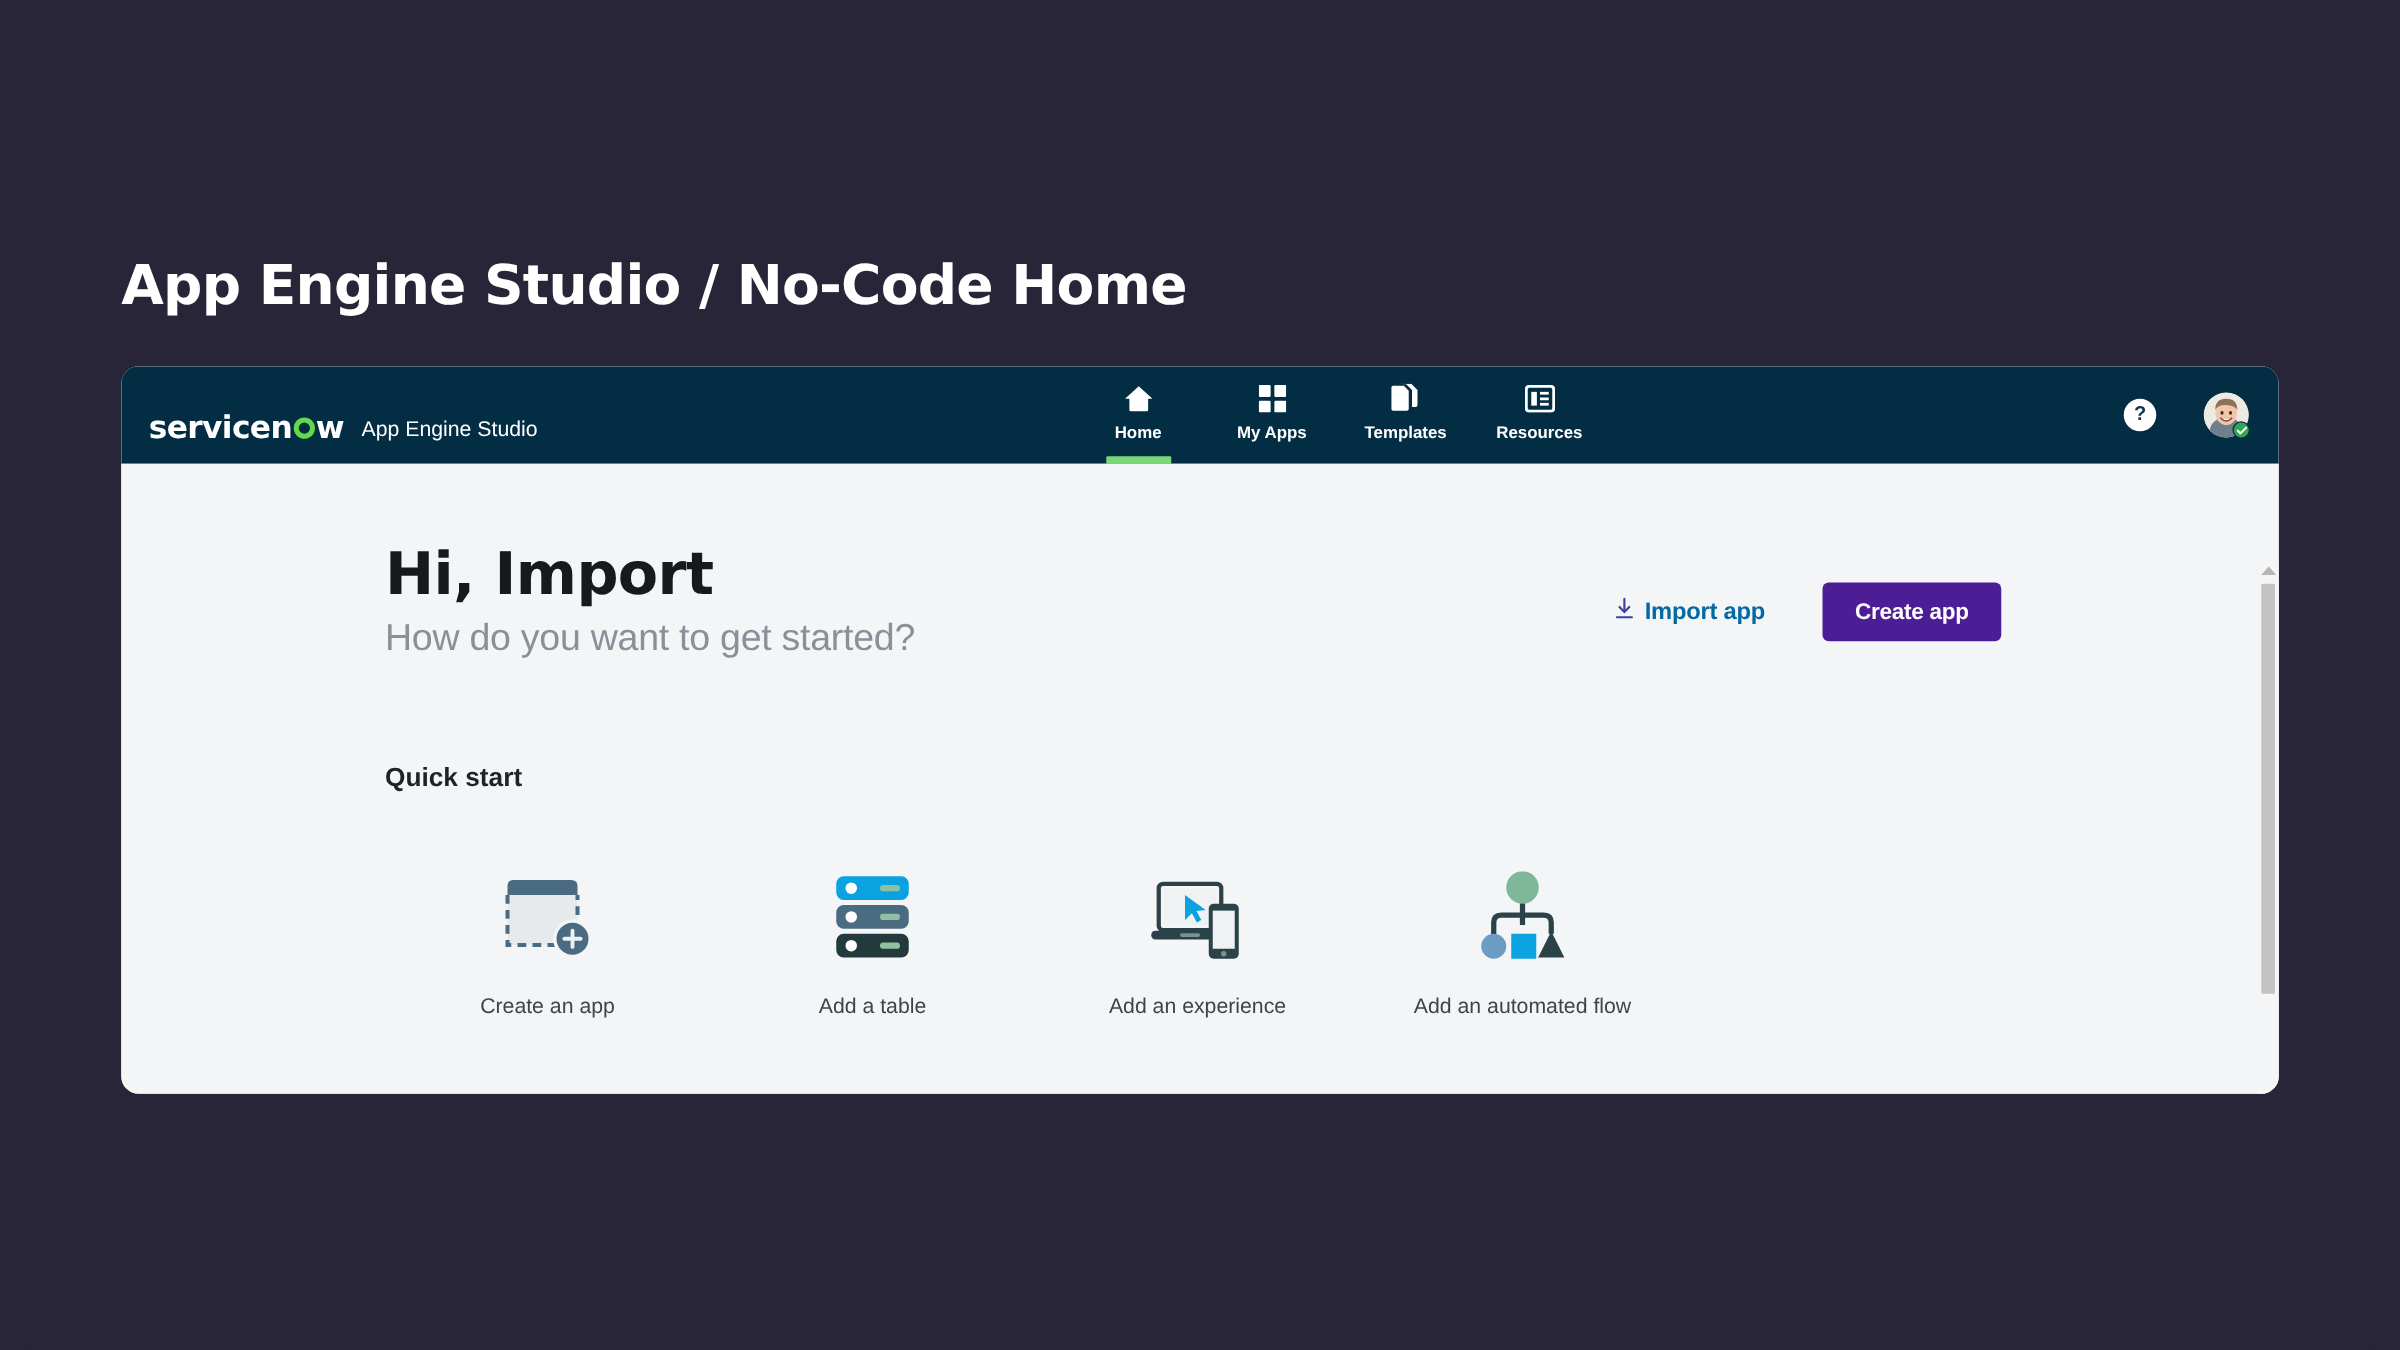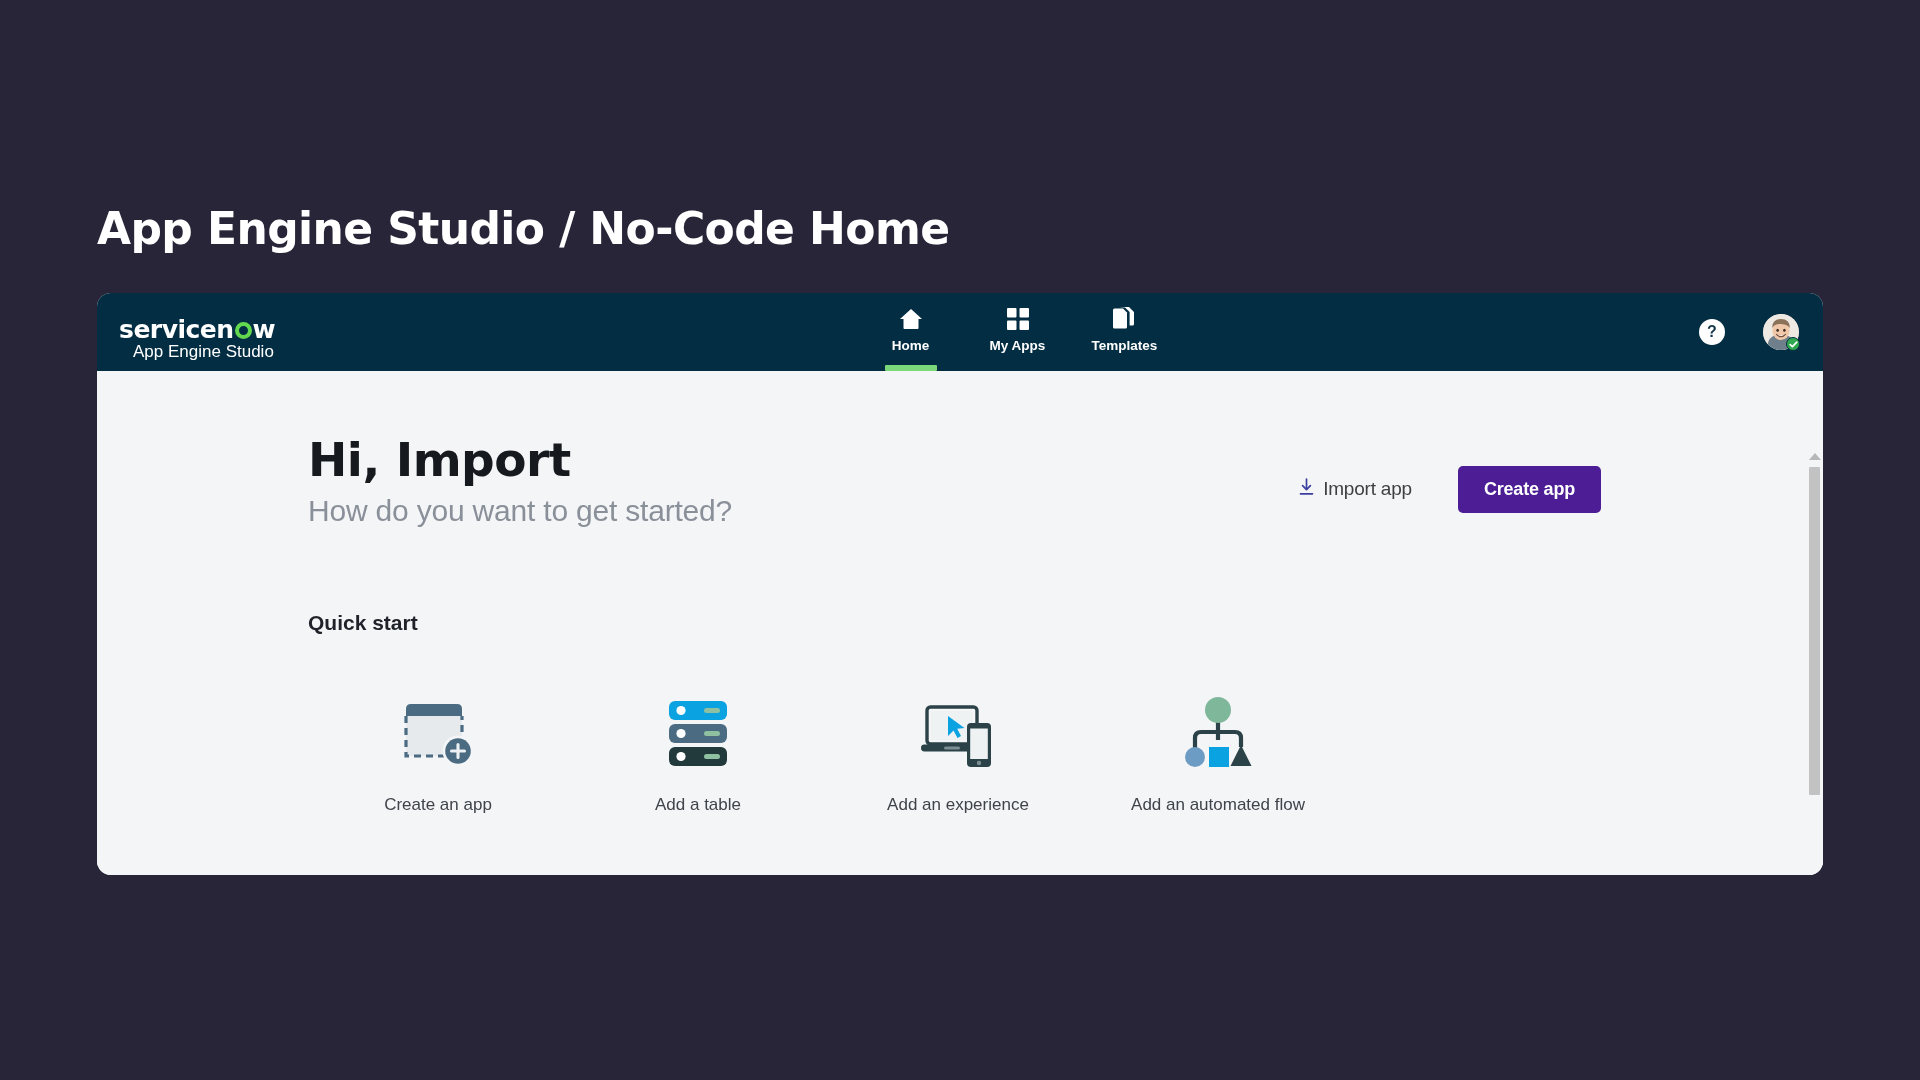--- a/index.html
+++ b/index.html
@@ -25,21 +25,21 @@
     width:1726px; height:582px;
     border-radius:14px; overflow:hidden;
     background:#f4f5f7;
   }
 
   
   .navbar {
     position:relative; height:78px; background:#032d42;
     display:flex; align-items:center;
   }
-  .brand { position:absolute; left:22px; top:24px; display:flex; align-items:flex-start;flex-direction:column; }
+  .brand { position:absolute; left:22px; top:36px; display:flex; align-items:flex-end; }
   .logo-word {
     font-family:"DejaVu Sans", sans-serif;
     font-size:25px; font-weight:bold; color:#ffffff;
     letter-spacing:-0.5px; line-height:1;
     display:flex; align-items:center;
   }
   .logo-o {
     display:inline-block; width:17px; height:17px; border-radius:50%;
     border:4.5px solid #62d84e; margin:0 1px; position:relative; top:1px;
   }
@@ -92,22 +92,22 @@
     font-size:47px; font-weight:bold; color:#16191d; letter-spacing:-0.5px;
     line-height:1.05;
   }
   .greeting p {
     margin-top:10px; font-size:30px; color:#8a9099; font-weight:normal;
     letter-spacing:-0.2px;
   }
 
   .actions { position:absolute; right:222px; top:95px; display:flex; align-items:center; gap:46px; }
   .import-btn {
-    display:flex; gap:9px; cursor:pointer;
-    font-size:19px; font-weight:normal; color:#404040; letter-spacing:-0.2px;
+    display:flex; align-items:center; gap:9px; cursor:pointer;
+    font-size:19px; font-weight:bold; color:#0369a1; letter-spacing:-0.2px;
   }
   .create-btn {
     background:#4c1d95; color:#ffffff; border:none; border-radius:5px;
     padding:13px 26px; font-size:18px; font-weight:bold; cursor:pointer;
     font-family:"Liberation Sans", sans-serif; letter-spacing:-0.2px;
   }
 
   .quick-title {
     position:absolute; left:211px; top:240px;
     font-size:21px; font-weight:bold; color:#1f2329;
@@ -183,20 +183,32 @@
         <div class="nav-item">
           <span class="nav-ico">
             <svg width="23" height="24" viewBox="0 0 23 24">
               <path d="M0 3 Q0 1.5 1.5 1.5 L10 1.5 L14 5.5 L14 20 Q14 21.5 12.5 21.5 L1.5 21.5 Q0 21.5 0 20 Z" fill="#ffffff"></path>
               <path d="M6 0 Q6 0 7.5 0 L16 0 L21 5 L21 17 Q21 18.5 19.5 18.5 L16.6 18.5 L16.6 5 L12 0.4 Z" fill="#ffffff"></path>
             </svg>
           </span>
           <span class="nav-label">Templates</span>
         </div>
 
+        <div class="nav-item">
+          <span class="nav-ico">
+            <svg width="24" height="22" viewBox="0 0 24 22">
+              <rect x="1" y="1" width="22" height="20" rx="2.5" fill="none" stroke="#ffffff" stroke-width="2.4"></rect>
+              <rect x="5" y="5.5" width="4.5" height="11" fill="#ffffff"></rect>
+              <rect x="12" y="5.5" width="7" height="2.2" fill="#ffffff"></rect>
+              <rect x="12" y="10" width="7" height="2.2" fill="#ffffff"></rect>
+              <rect x="12" y="14.3" width="7" height="2.2" fill="#ffffff"></rect>
+            </svg>
+          </span>
+          <span class="nav-label">Resources</span>
+        </div>
 
       </div>
 
       <div class="nav-right">
         <div class="help-btn">?</div>
         <div class="avatar-wrap">
           <div class="avatar">
             <svg width="36" height="36" viewBox="0 0 36 36">
               <circle cx="18" cy="18" r="18" fill="#efe9e3"></circle>
               <ellipse cx="18" cy="30" rx="13" ry="10" fill="#6f7f8c"></ellipse>

